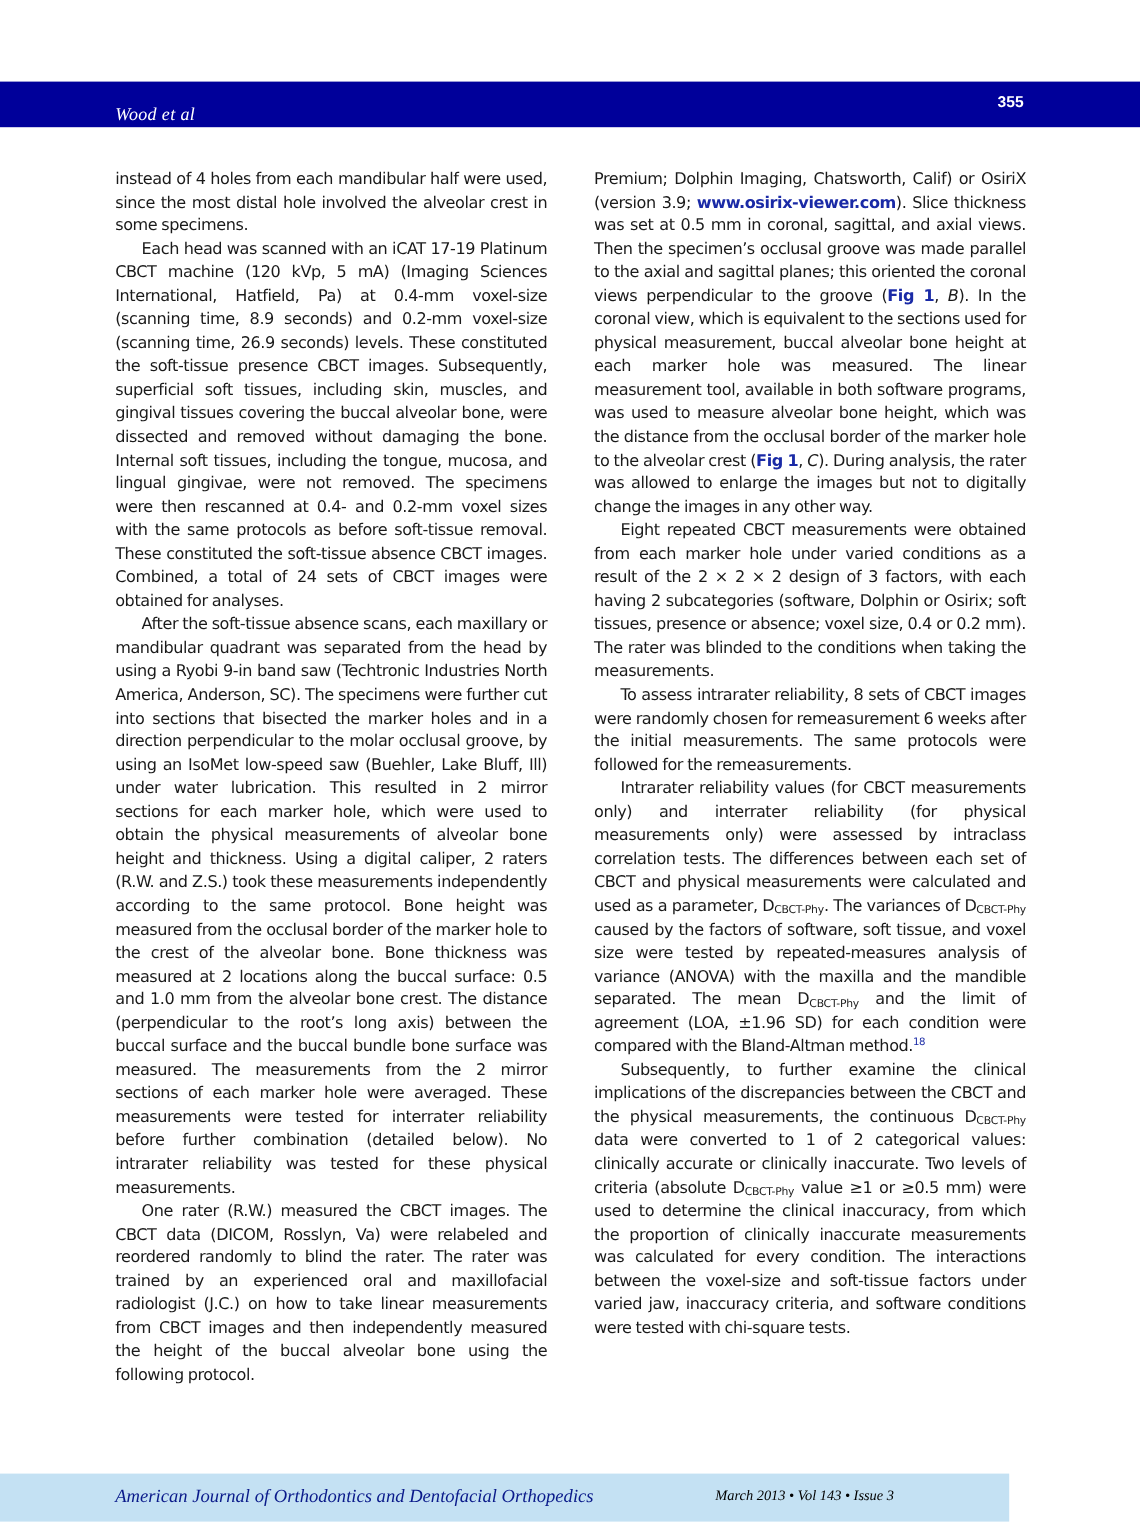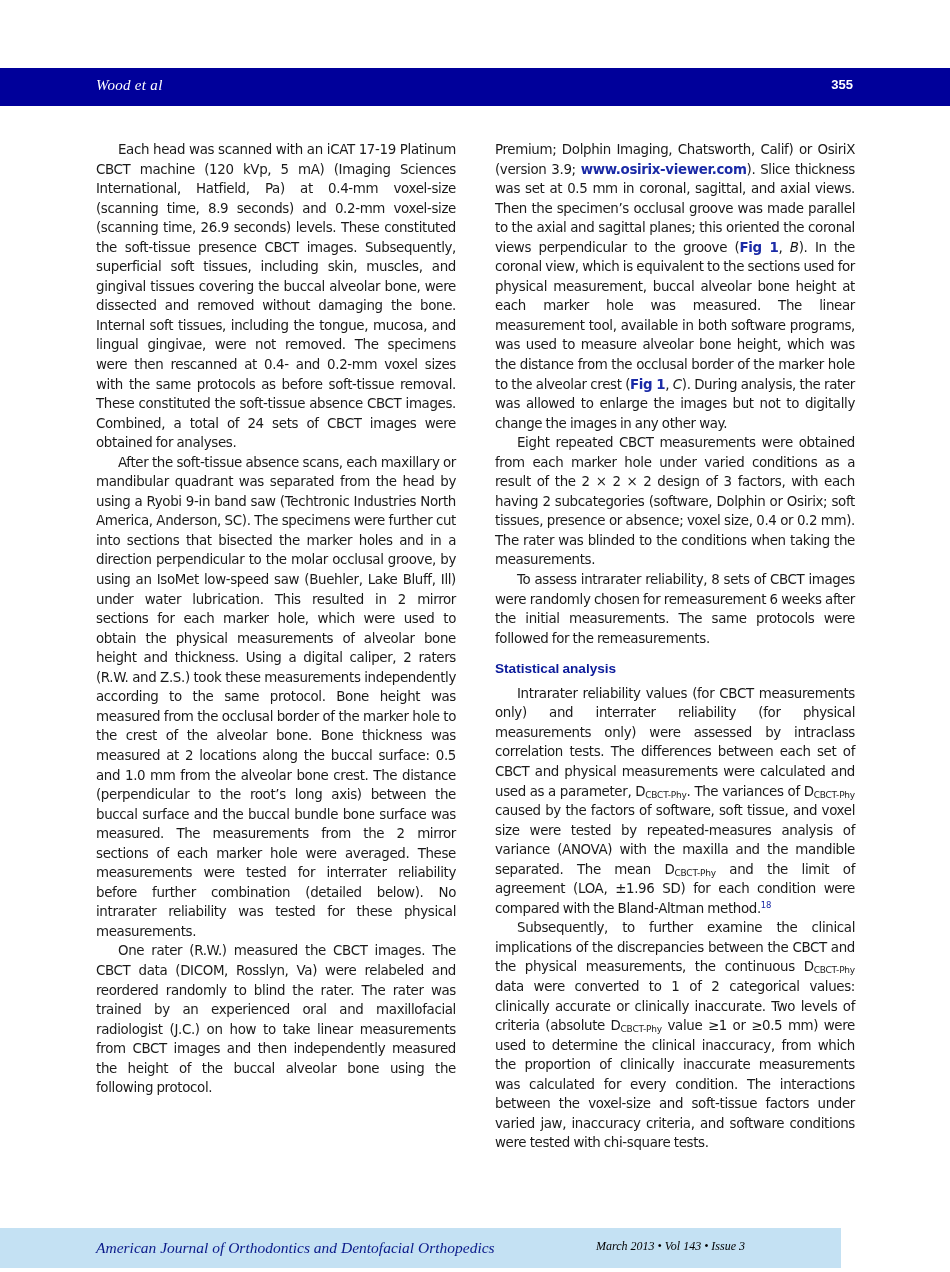--- a/index.html
+++ b/index.html
@@ -5,21 +5,21 @@
   html, body { margin: 0; padding: 0; }
   body {
     width: 950px; height: 1272px; background: #ffffff; position: relative; overflow: hidden;
     font-family: "DejaVu Sans", sans-serif; color: #1a1a1a;
   }
   .header-bar {
     position: absolute; left: 0; top: 68px; width: 950px; height: 38px;
     background: #00009a;
   }
   .running-head {
-    position: absolute; left: 96px; top: 9px; color: #ffffff;
+    position: absolute; left: 96px; top: 20px; color: #ffffff;
     font-family: "Liberation Serif", serif; font-style: italic; font-size: 15px; letter-spacing: 0.3px;
   }
   .page-number {
     position: absolute; right: 97px; top: 9px; color: #ffffff;
     font-family: "Liberation Sans", sans-serif; font-weight: bold; font-size: 13px;
   }
   .column {
     position: absolute; top: 140px; width: 360px;
     font-family: "DejaVu Sans", sans-serif; font-size: 13.4px; line-height: 19.55px;
     text-align: justify; letter-spacing: -0.35px; word-spacing: -0.5px;
@@ -51,30 +51,30 @@
 </style>
 </head>
 <body>
 
 <div class="header-bar">
   <span class="running-head">Wood et al</span>
   <span class="page-number">355</span>
 </div>
 
 <div class="column col-left">
+  <p>instead of 4 holes from each mandibular half were used, since the most distal hole involved the alveolar crest in some specimens.</p>
   <p class="indent">Each head was scanned with an iCAT 17-19 Platinum CBCT machine (120 kVp, 5 mA) (Imaging Sciences International, Hatfield, Pa) at 0.4-mm voxel-size (scanning time, 8.9 seconds) and 0.2-mm voxel-size (scanning time, 26.9 seconds) levels. These constituted the soft-tissue presence CBCT images. Subsequently, superficial soft tissues, including skin, muscles, and gingival tissues covering the buccal alveolar bone, were dissected and removed without damaging the bone. Internal soft tissues, including the tongue, mucosa, and lingual gingivae, were not removed. The specimens were then rescanned at 0.4- and 0.2-mm voxel sizes with the same protocols as before soft-tissue removal. These constituted the soft-tissue absence CBCT images. Combined, a total of 24 sets of CBCT images were obtained for analyses.</p>
   <p class="indent">After the soft-tissue absence scans, each maxillary or mandibular quadrant was separated from the head by using a Ryobi 9-in band saw (Techtronic Industries North America, Anderson, SC). The specimens were further cut into sections that bisected the marker holes and in a direction perpendicular to the molar occlusal groove, by using an IsoMet low-speed saw (Buehler, Lake Bluff, Ill) under water lubrication. This resulted in 2 mirror sections for each marker hole, which were used to obtain the physical measurements of alveolar bone height and thickness. Using a digital caliper, 2 raters (R.W. and Z.S.) took these measurements independently according to the same protocol. Bone height was measured from the occlusal border of the marker hole to the crest of the alveolar bone. Bone thickness was measured at 2 locations along the buccal surface: 0.5 and 1.0 mm from the alveolar bone crest. The distance (perpendicular to the root’s long axis) between the buccal surface and the buccal bundle bone surface was measured. The measurements from the 2 mirror sections of each marker hole were averaged. These measurements were tested for interrater reliability before further combination (detailed below). No intrarater reliability was tested for these physical measurements.</p>
   <p class="indent">One rater (R.W.) measured the CBCT images. The CBCT data (DICOM, Rosslyn, Va) were relabeled and reordered randomly to blind the rater. The rater was trained by an experienced oral and maxillofacial radiologist (J.C.) on how to take linear measurements from CBCT images and then independently measured the height of the buccal alveolar bone using the following protocol.</p>
 </div>
 
 <div class="column col-right">
   <p><span>Premium; Dolphin Imaging, Chatsworth, Calif) or OsiriX (version 3.9; </span><span class="link">www.osirix-viewer.com</span><span>). Slice thickness was set at 0.5 mm in coronal, sagittal, and axial views. Then the specimen’s occlusal groove was made parallel to the axial and sagittal planes; this oriented the coronal views perpendicular to the groove (</span><span class="link">Fig 1</span><span>, </span><em>B</em><span>). In the coronal view, which is equivalent to the sections used for physical measurement, buccal alveolar bone height at each marker hole was measured. The linear measurement tool, available in both software programs, was used to measure alveolar bone height, which was the distance from the occlusal border of the marker hole to the alveolar crest (</span><span class="link">Fig 1</span><span>, </span><em>C</em><span>). During analysis, the rater was allowed to enlarge the images but not to digitally change the images in any other way.</span></p>
   <p class="indent">Eight repeated CBCT measurements were obtained from each marker hole under varied conditions as a result of the 2 × 2 × 2 design of 3 factors, with each having 2 subcategories (software, Dolphin or Osirix; soft tissues, presence or absence; voxel size, 0.4 or 0.2 mm). The rater was blinded to the conditions when taking the measurements.</p>
   <p class="indent">To assess intrarater reliability, 8 sets of CBCT images were randomly chosen for remeasurement 6 weeks after the initial measurements. The same protocols were followed for the remeasurements.</p>
-  <div class="section-heading">Statistical analysis</div>
   <p class="indent"><span>Intrarater reliability values (for CBCT measurements only) and interrater reliability (for physical measurements only) were assessed by intraclass correlation tests. The differences between each set of CBCT and physical measurements were calculated and used as a parameter, D</span><sub>CBCT-Phy</sub><span>. The variances of D</span><sub>CBCT-Phy</sub><span> caused by the factors of software, soft tissue, and voxel size were tested by repeated-measures analysis of variance (ANOVA) with the maxilla and the mandible separated. The mean D</span><sub>CBCT-Phy</sub><span> and the limit of agreement (LOA, ±1.96 SD) for each condition were compared with the Bland-Altman method.</span><sup class="ref">18</sup></p>
   <p class="indent"><span>Subsequently, to further examine the clinical implications of the discrepancies between the CBCT and the physical measurements, the continuous D</span><sub>CBCT-Phy</sub><span> data were converted to 1 of 2 categorical values: clinically accurate or clinically inaccurate. Two levels of criteria (absolute D</span><sub>CBCT-Phy</sub><span> value ≥1 or ≥0.5 mm) were used to determine the clinical inaccuracy, from which the proportion of clinically inaccurate measurements was calculated for every condition. The interactions between the voxel-size and soft-tissue factors under varied jaw, inaccuracy criteria, and software conditions were tested with chi-square tests.</span></p>
 </div>
 
 <div class="footer-bar">
   <span class="journal-name">American Journal of Orthodontics and Dentofacial Orthopedics</span>
   <span class="issue-info">March 2013 • Vol 143 • Issue 3</span>
 </div>
 
 </body></html>

